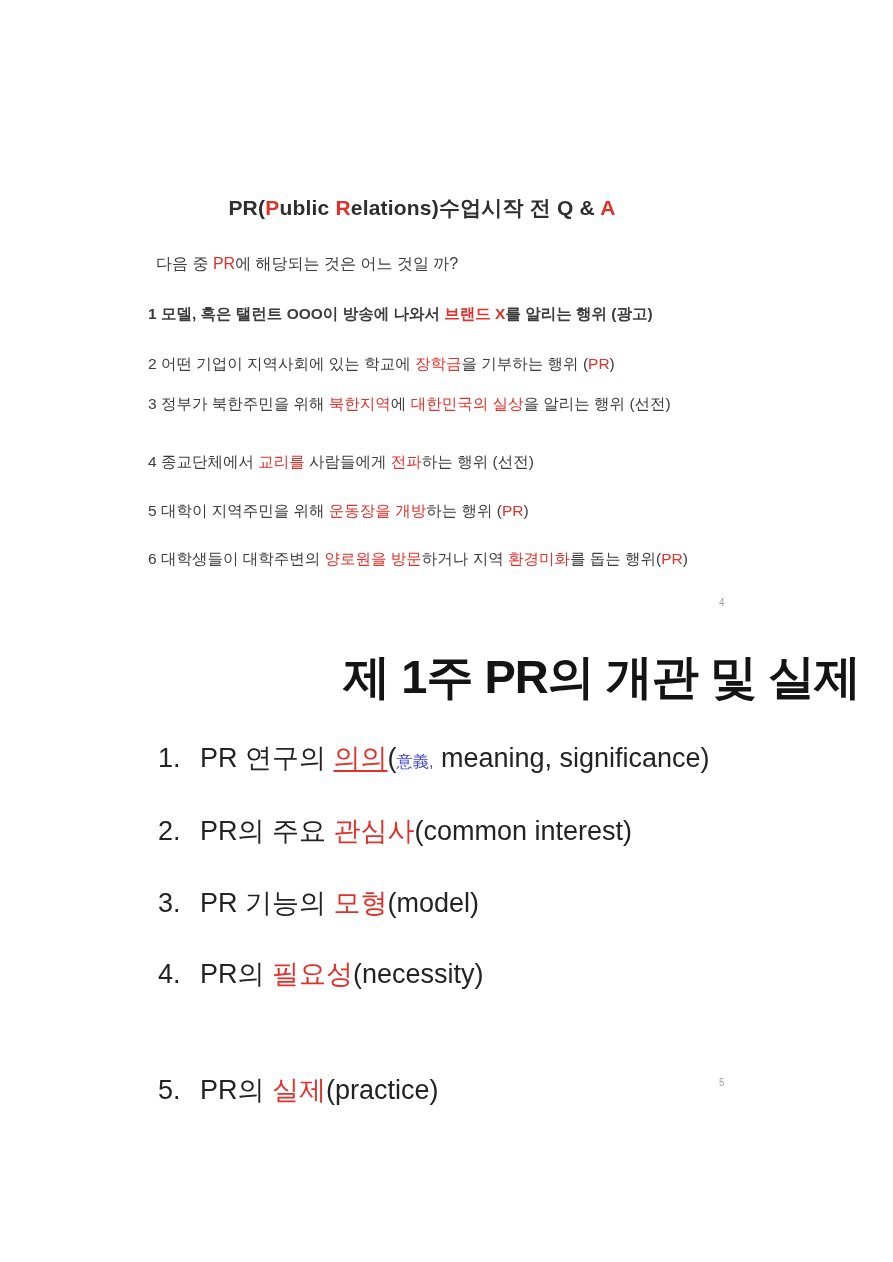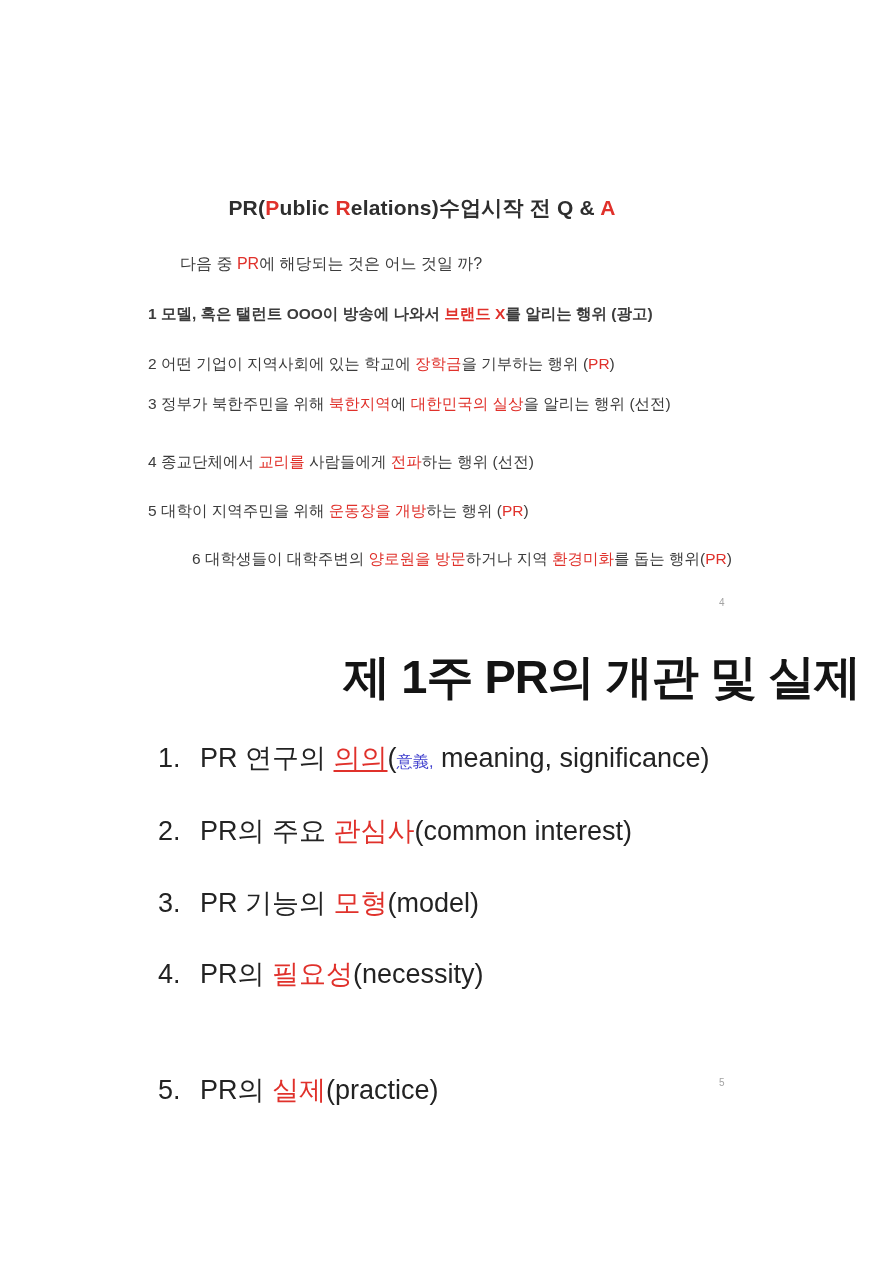--- a/index.html
+++ b/index.html
@@ -16,29 +16,29 @@
     font-family:"Liberation Sans","DejaVu Sans",sans-serif;
     color:var(--body);
   }
   .abs{position:absolute;}
   .slide-title{
     top:194px;left:0;width:844px;text-align:center;
     font-size:21px;font-weight:600;color:#2e2e2e;letter-spacing:.2px;
     white-space:nowrap;
   }
   .question{
-    top:254px;left:180px;font-size:16px;color:var(--body);
+    top:254px;left:156px;font-size:16px;color:var(--body);
     white-space:nowrap;
   }
   .quiz-item{
     left:148px;font-size:15.5px;color:var(--body);white-space:nowrap;
   }
   .quiz-item:nth-of-type(1){top:304px;}
   .q1{top:304px;font-weight:bold;} .q2{top:354px;} .q3{top:394px;}
-  .q4{top:452px;} .q5{top:501px;} .q6{top:549px;margin-left:44px;}
+  .q4{top:452px;} .q5{top:501px;} .q6{top:549px;}
   .page-num{
     font-size:10px;color:var(--muted);
   }
   .pn4{top:597px;left:719px;}
   .pn5{top:1077px;left:719px;}
   .lecture-heading{
     top:646px;left:0;width:860px;text-align:right;
     font-size:47px;font-weight:800;color:var(--heading);
     letter-spacing:-1px;white-space:nowrap;
   }

